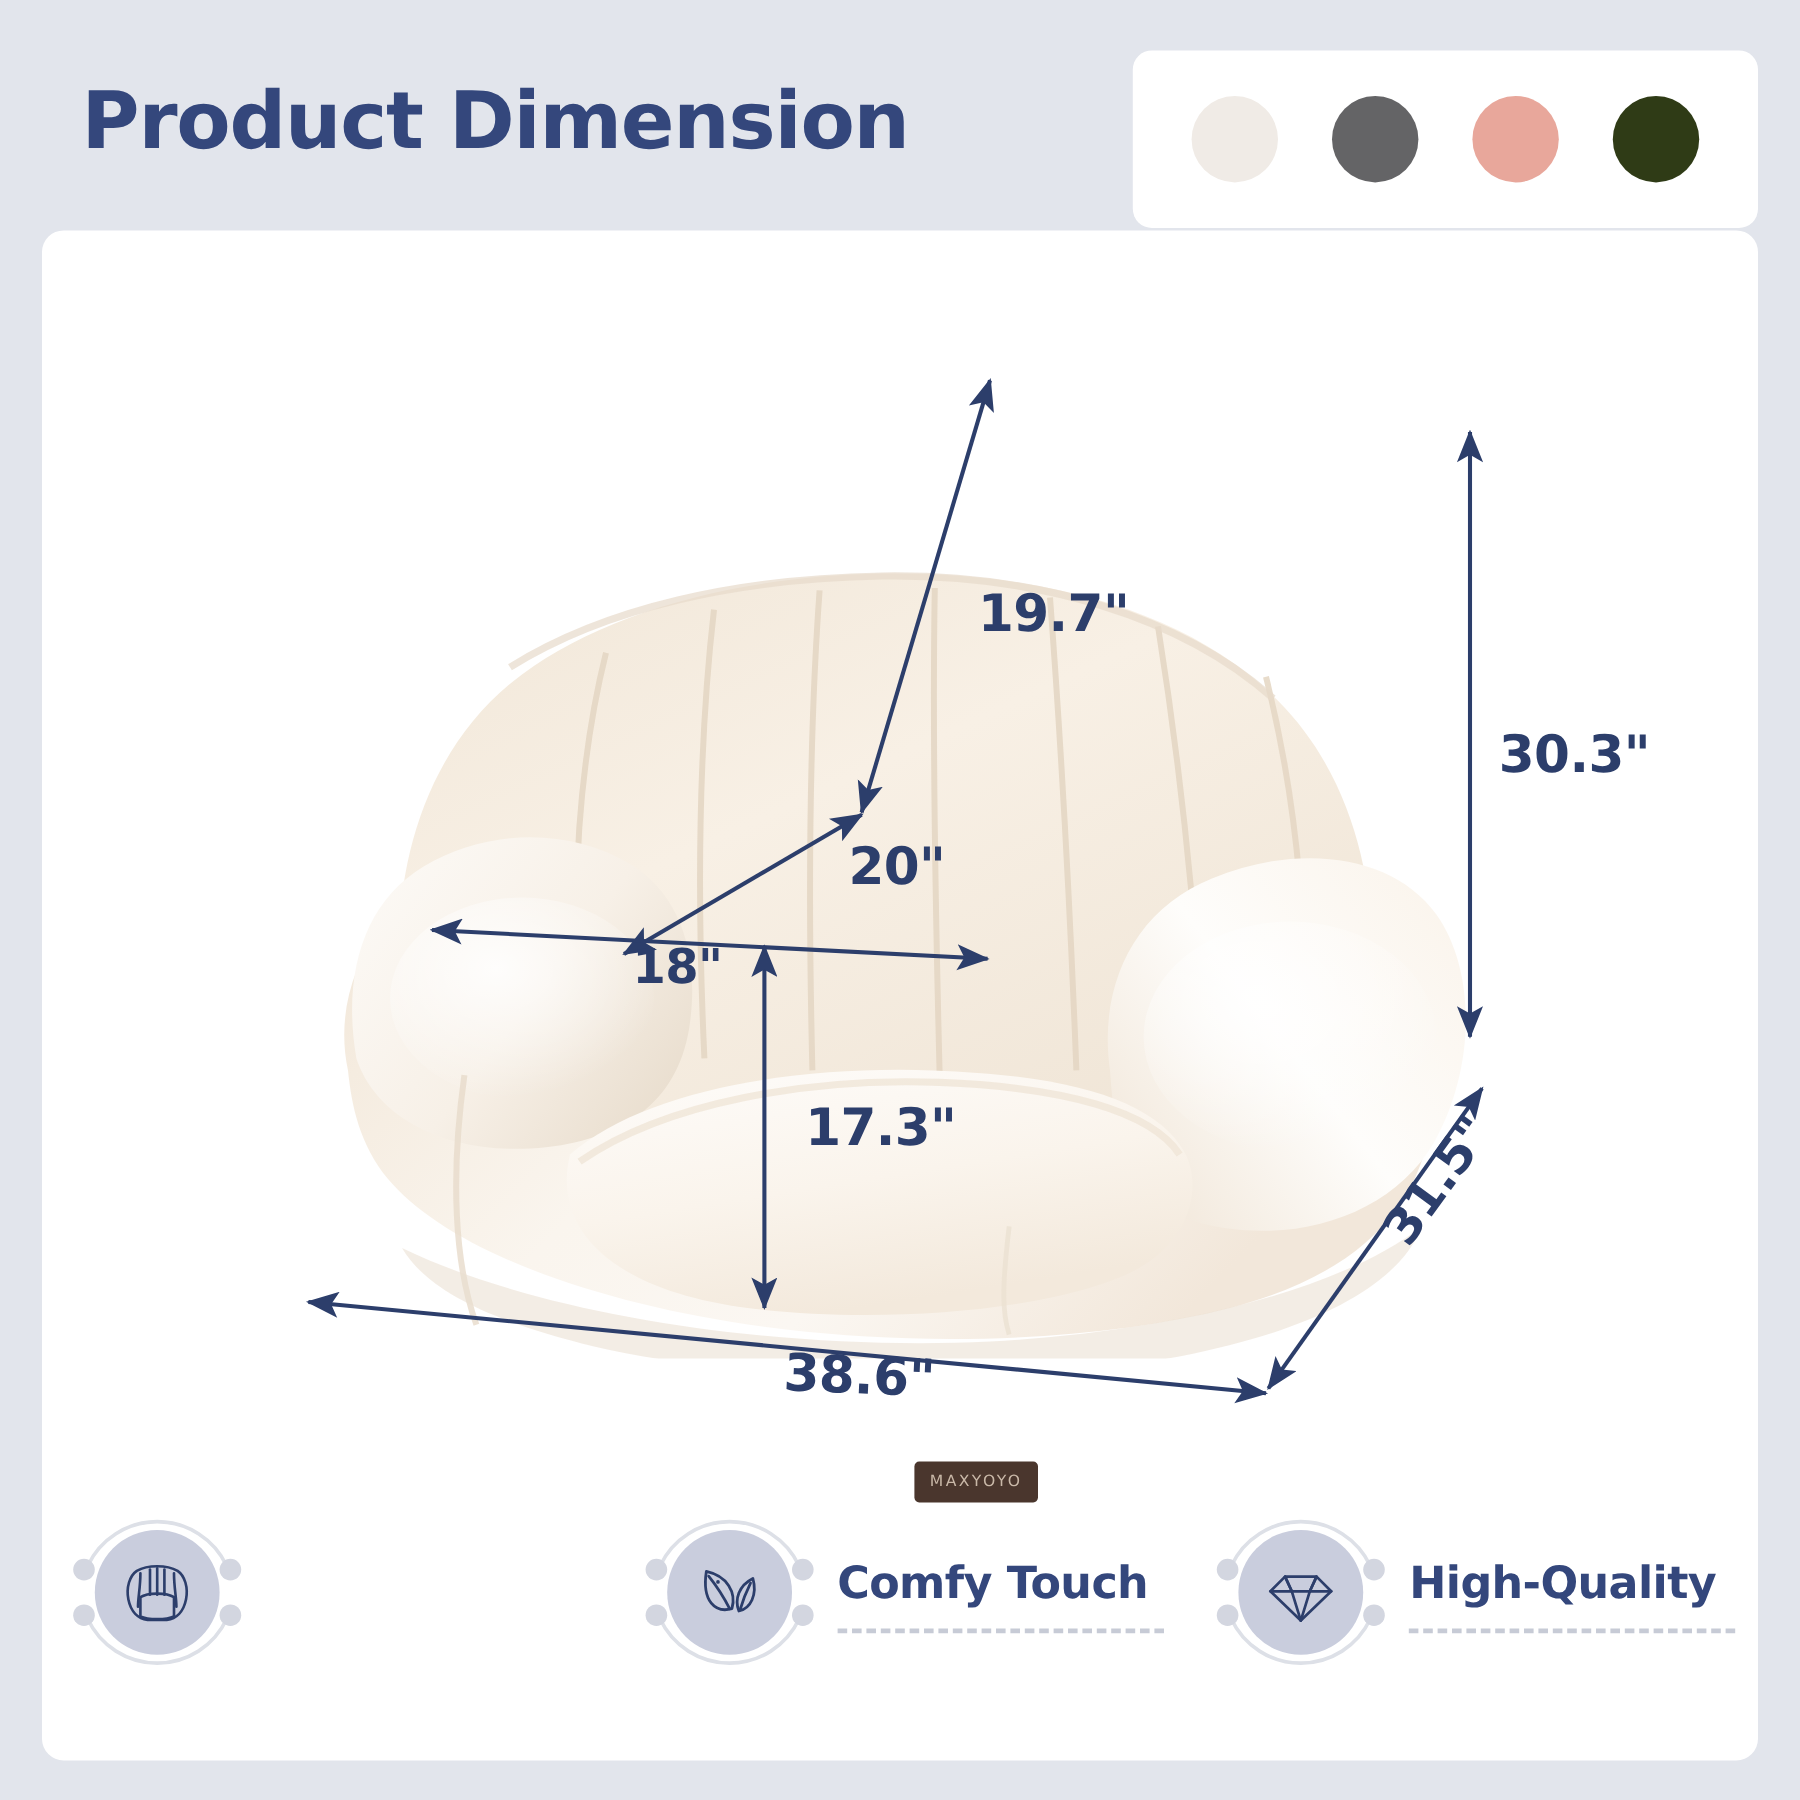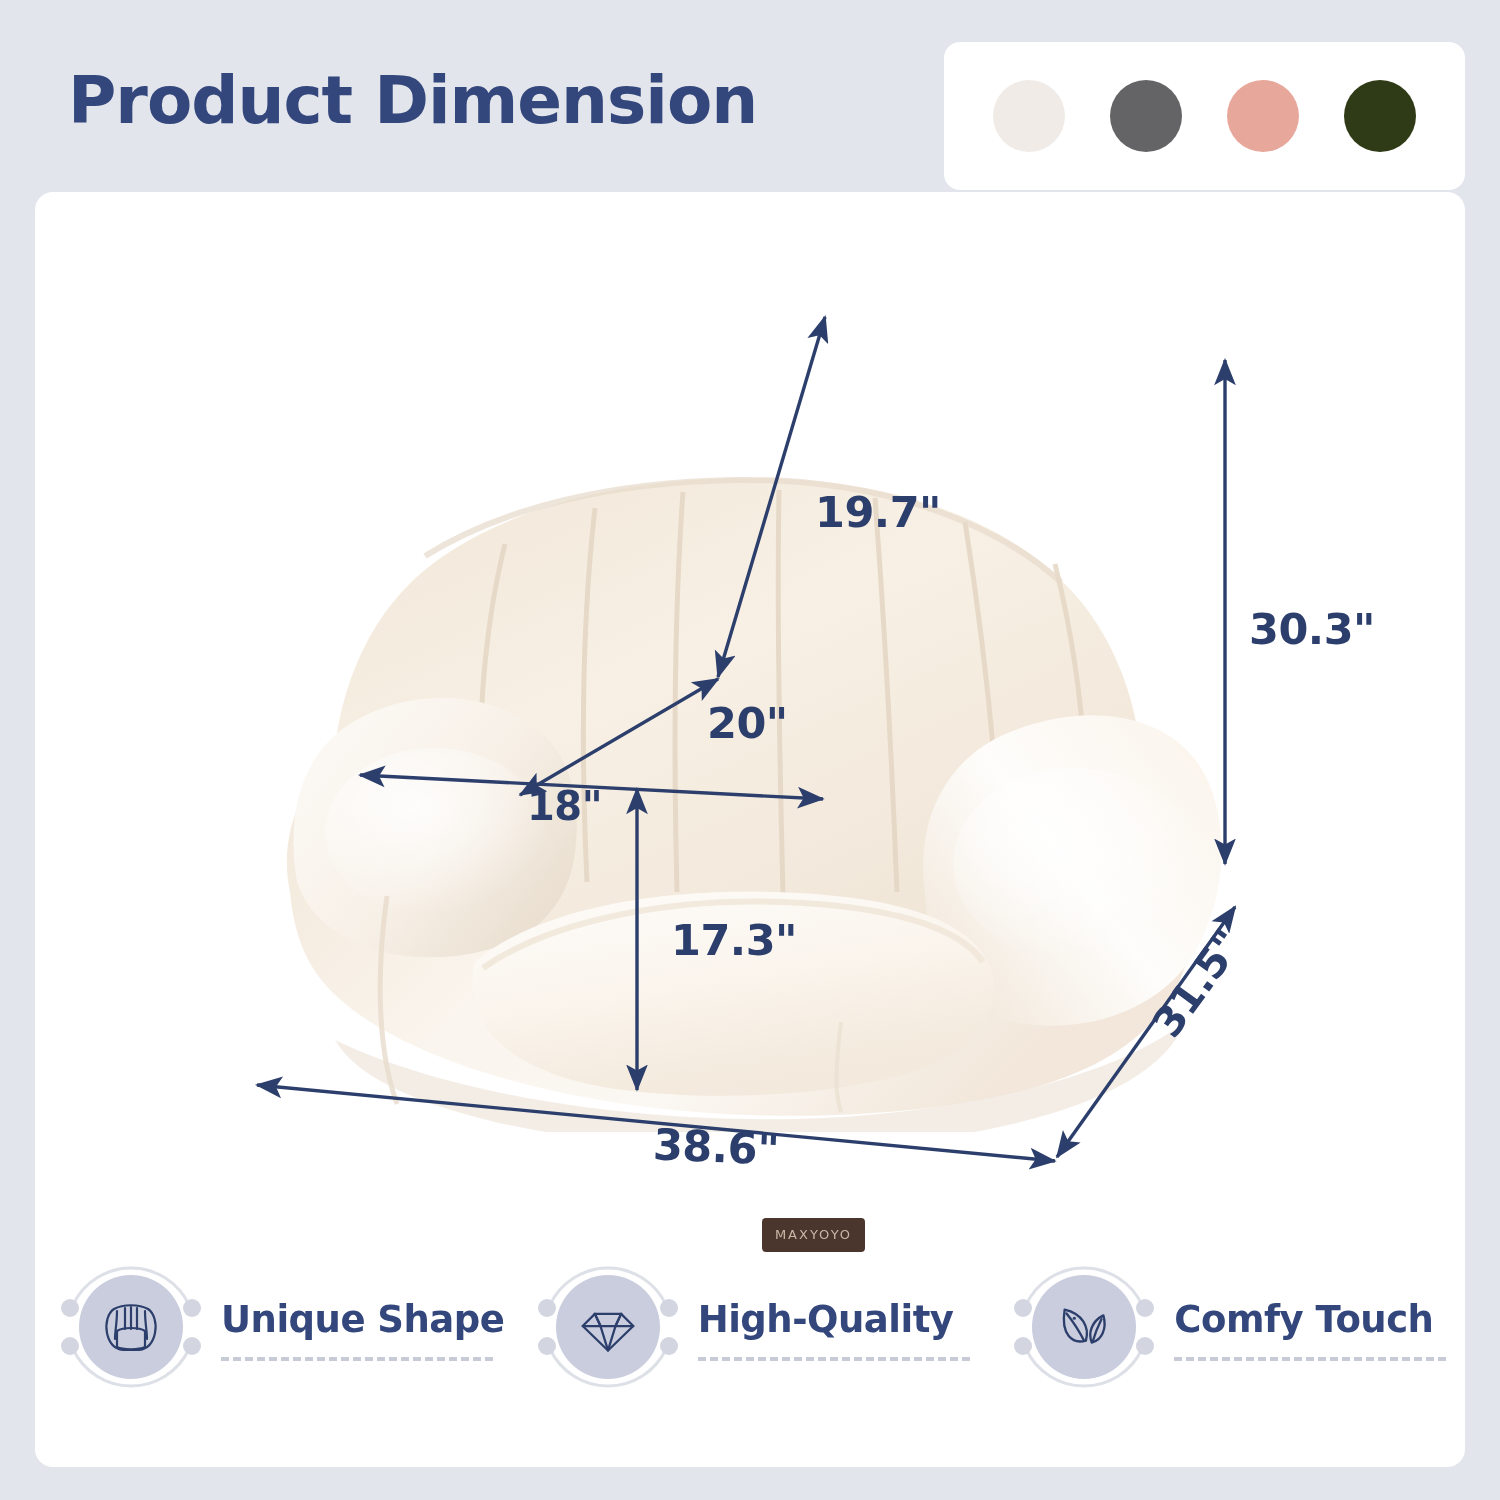--- a/index.html
+++ b/index.html
@@ -239,22 +239,44 @@
               <path d="M15,14 C24,9 40,9 49,14 C55,18 58,28 56,38 C54,48 48,54 40,55 L24,55 C16,54 10,48 8,38 C6,28 9,18 15,14 Z"></path>
               <path d="M18,16 C18,28 16,36 16,44"></path>
               <path d="M26,13 L26,34"></path>
               <path d="M32,12 L32,34"></path>
               <path d="M38,13 L38,34"></path>
               <path d="M46,16 C46,28 48,36 48,44"></path>
               <path d="M18,36 C24,32 40,32 46,36 L46,52 C40,55 24,55 18,52 Z"></path>
             </svg>
           </div>
         </div>
+      </div>
+
+      <div class="feature">
+        <div class="feat-icon-wrap">
+          <svg viewBox="0 0 148 148" width="148" height="148">
+            <path d="M16,52 A64,64 0 0 1 132,52" stroke="#DDE0E7" stroke-width="3" fill="none"></path>
+            <path d="M16,96 A64,64 0 0 0 132,96" stroke="#DDE0E7" stroke-width="3" fill="none"></path>
+            <circle cx="13" cy="55" r="9" fill="#D3D6E0"></circle>
+            <circle cx="135" cy="55" r="9" fill="#D3D6E0"></circle>
+            <circle cx="13" cy="93" r="9" fill="#D3D6E0"></circle>
+            <circle cx="135" cy="93" r="9" fill="#D3D6E0"></circle>
+          </svg>
+          <div class="feat-disc">
+            <svg viewBox="0 0 64 64" width="62" height="62" fill="none" stroke="#2C3E6B" stroke-width="2.4" stroke-linecap="round" stroke-linejoin="round">
+              <path d="M12,14 C30,18 38,32 34,46 C20,50 8,40 12,14 Z"></path>
+              <path d="M14,18 C22,28 28,38 32,46"></path>
+              <path d="M52,20 C56,34 50,46 40,48 C36,38 40,26 52,20 Z"></path>
+              <path d="M50,24 C46,32 43,40 41,47"></path>
+              <circle cx="22" cy="23" r="1.6" fill="#2C3E6B" stroke="none"></circle>
+            </svg>
+          </div>
+        </div>
         <div class="feat-text">
-          <div class="feat-label">Unique Shape</div>
+          <div class="feat-label">Comfy Touch</div>
           <div class="feat-dash"></div>
         </div>
       </div>
 
       <div class="feature">
         <div class="feat-icon-wrap">
           <svg viewBox="0 0 148 148" width="148" height="148">
             <path d="M16,52 A64,64 0 0 1 132,52" stroke="#DDE0E7" stroke-width="3" fill="none"></path>
             <path d="M16,96 A64,64 0 0 0 132,96" stroke="#DDE0E7" stroke-width="3" fill="none"></path>
             <circle cx="13" cy="55" r="9" fill="#D3D6E0"></circle>
@@ -271,42 +293,16 @@
               <path d="M18,18 L24,31 M46,18 L40,31"></path>
             </svg>
           </div>
         </div>
         <div class="feat-text">
           <div class="feat-label">High-Quality</div>
           <div class="feat-dash"></div>
         </div>
       </div>
 
-      <div class="feature">
-        <div class="feat-icon-wrap">
-          <svg viewBox="0 0 148 148" width="148" height="148">
-            <path d="M16,52 A64,64 0 0 1 132,52" stroke="#DDE0E7" stroke-width="3" fill="none"></path>
-            <path d="M16,96 A64,64 0 0 0 132,96" stroke="#DDE0E7" stroke-width="3" fill="none"></path>
-            <circle cx="13" cy="55" r="9" fill="#D3D6E0"></circle>
-            <circle cx="135" cy="55" r="9" fill="#D3D6E0"></circle>
-            <circle cx="13" cy="93" r="9" fill="#D3D6E0"></circle>
-            <circle cx="135" cy="93" r="9" fill="#D3D6E0"></circle>
-          </svg>
-          <div class="feat-disc">
-            <svg viewBox="0 0 64 64" width="62" height="62" fill="none" stroke="#2C3E6B" stroke-width="2.4" stroke-linecap="round" stroke-linejoin="round">
-              <path d="M12,14 C30,18 38,32 34,46 C20,50 8,40 12,14 Z"></path>
-              <path d="M14,18 C22,28 28,38 32,46"></path>
-              <path d="M52,20 C56,34 50,46 40,48 C36,38 40,26 52,20 Z"></path>
-              <path d="M50,24 C46,32 43,40 41,47"></path>
-              <circle cx="22" cy="23" r="1.6" fill="#2C3E6B" stroke="none"></circle>
-            </svg>
-          </div>
-        </div>
-        <div class="feat-text">
-          <div class="feat-label">Comfy Touch</div>
-          <div class="feat-dash"></div>
-        </div>
-      </div>
-
     </div>
 
   </div>
 </div>
 
 </body></html>

